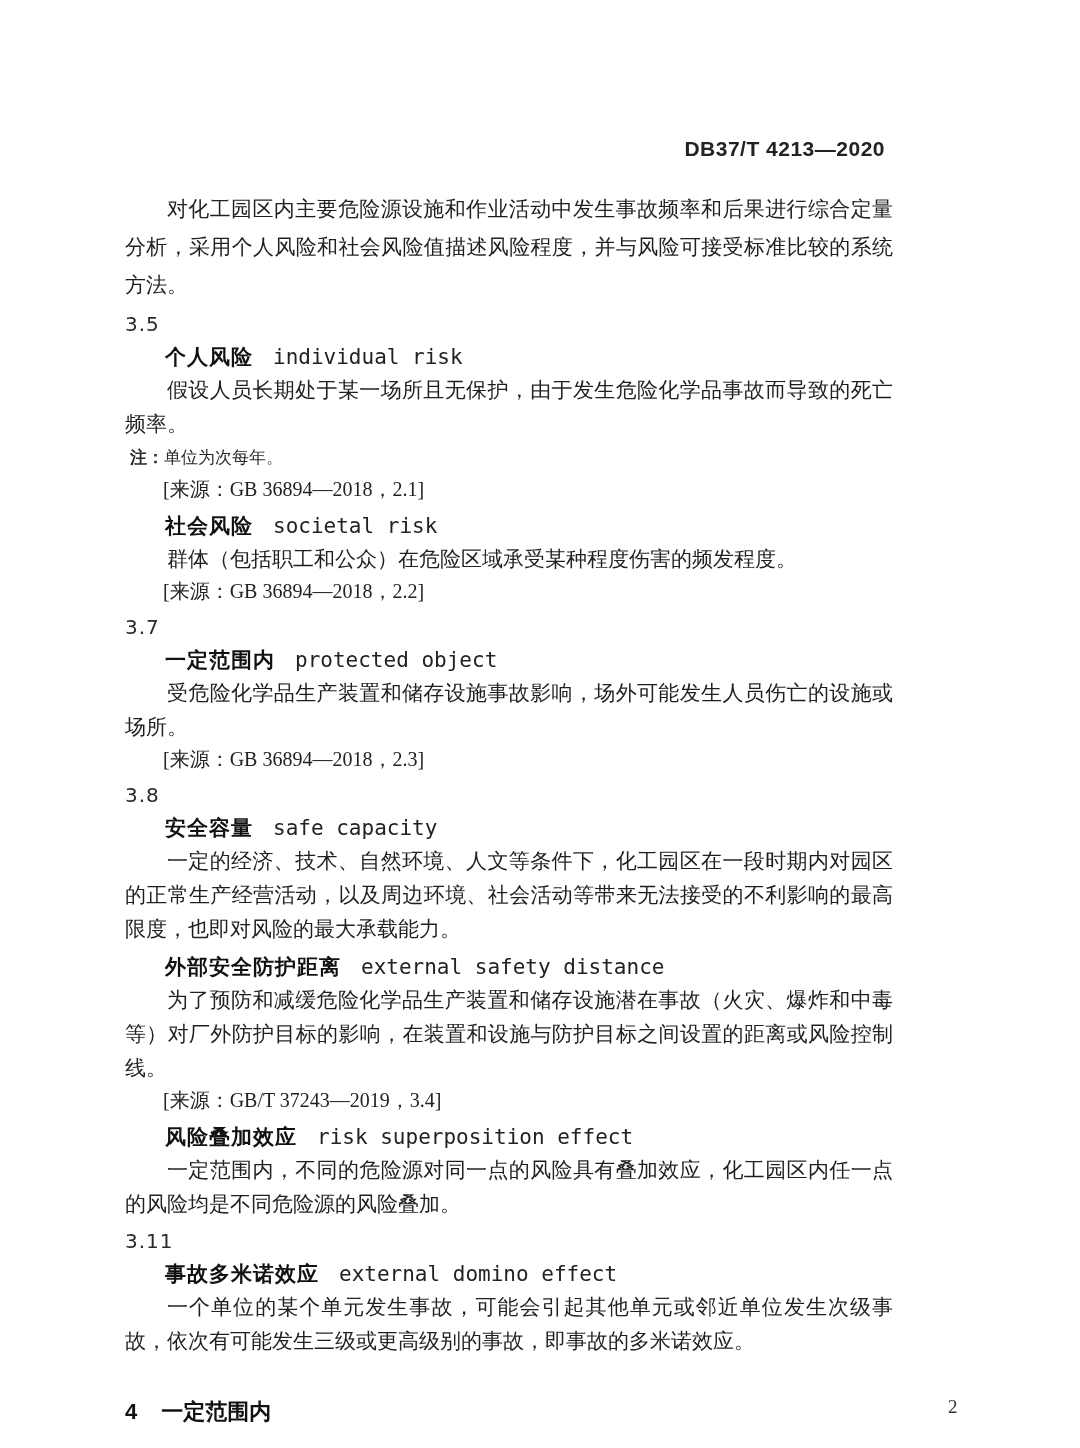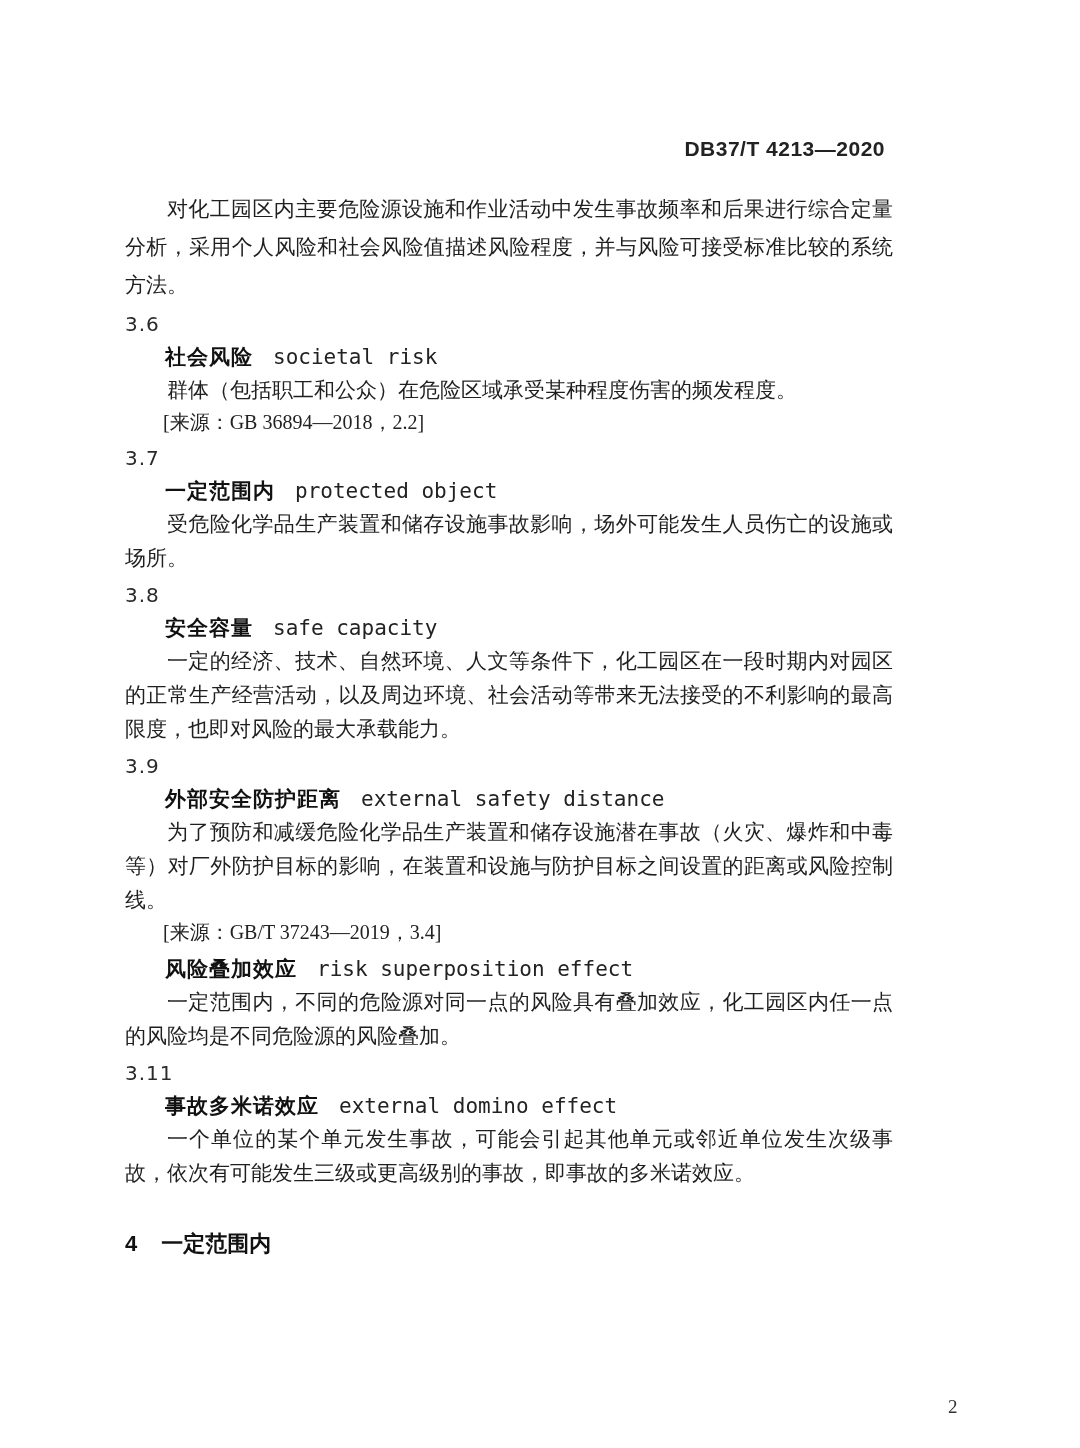--- a/index.html
+++ b/index.html
@@ -106,50 +106,58 @@
 </head>
 <body>
 
 <div class="page">
 
   <div class="doc-header">DB37/T 4213—2020</div>
 
   <p class="intro">对化工园区内主要危险源设施和作业活动中发生事故频率和后果进行综合定量分析，采用个人风险和社会风险值描述风险程度，并与风险可接受标准比较的系统方法。</p>
 
   <div id="terms">
+  <div class="term">
+    <div class="term-number">3.5</div>
+    <div class="term-heading">
+      <span class="term-zh">个人风险</span><span class="term-en">individual risk</span>
+    </div>
+    <p class="term-def">假设人员长期处于某一场所且无保护，由于发生危险化学品事故而导致的死亡频率。</p>
+    <p class="term-note"><span class="note-label">注：</span><span>单位为次每年。</span></p>
+    <p class="term-source">[来源：GB 36894—2018，2.1]</p>
+  </div>
 
   <div class="term">
-    <div class="term-number">3.6</div>
     <div class="term-heading">
       <span class="term-zh">社会风险</span><span class="term-en">societal risk</span>
     </div>
     <p class="term-def">群体（包括职工和公众）在危险区域承受某种程度伤害的频发程度。</p>
     <p class="term-source">[来源：GB 36894—2018，2.2]</p>
   </div>
 
   <div class="term">
     <div class="term-number">3.7</div>
     <div class="term-heading">
       <span class="term-zh">一定范围内</span><span class="term-en">protected object</span>
     </div>
     <p class="term-def">受危险化学品生产装置和储存设施事故影响，场外可能发生人员伤亡的设施或场所。</p>
 
+    <p class="term-source">[来源：GB 36894—2018，2.3]</p>
   </div>
 
   <div class="term">
     <div class="term-number">3.8</div>
     <div class="term-heading">
       <span class="term-zh">安全容量</span><span class="term-en">safe capacity</span>
     </div>
     <p class="term-def">一定的经济、技术、自然环境、人文等条件下，化工园区在一段时期内对园区的正常生产经营活动，以及周边环境、社会活动等带来无法接受的不利影响的最高限度，也即对风险的最大承载能力。</p>
 
   </div>
 
   <div class="term">
-    <div class="term-number">3.9</div>
     <div class="term-heading">
       <span class="term-zh">外部安全防护距离</span><span class="term-en">external safety distance</span>
     </div>
     <p class="term-def">为了预防和减缓危险化学品生产装置和储存设施潜在事故（火灾、爆炸和中毒等）对厂外防护目标的影响，在装置和设施与防护目标之间设置的距离或风险控制线。</p>
 
     <p class="term-source">[来源：GB/T 37243—2019，3.4]</p>
   </div>
 
   <div class="term">
     <div class="term-heading">

